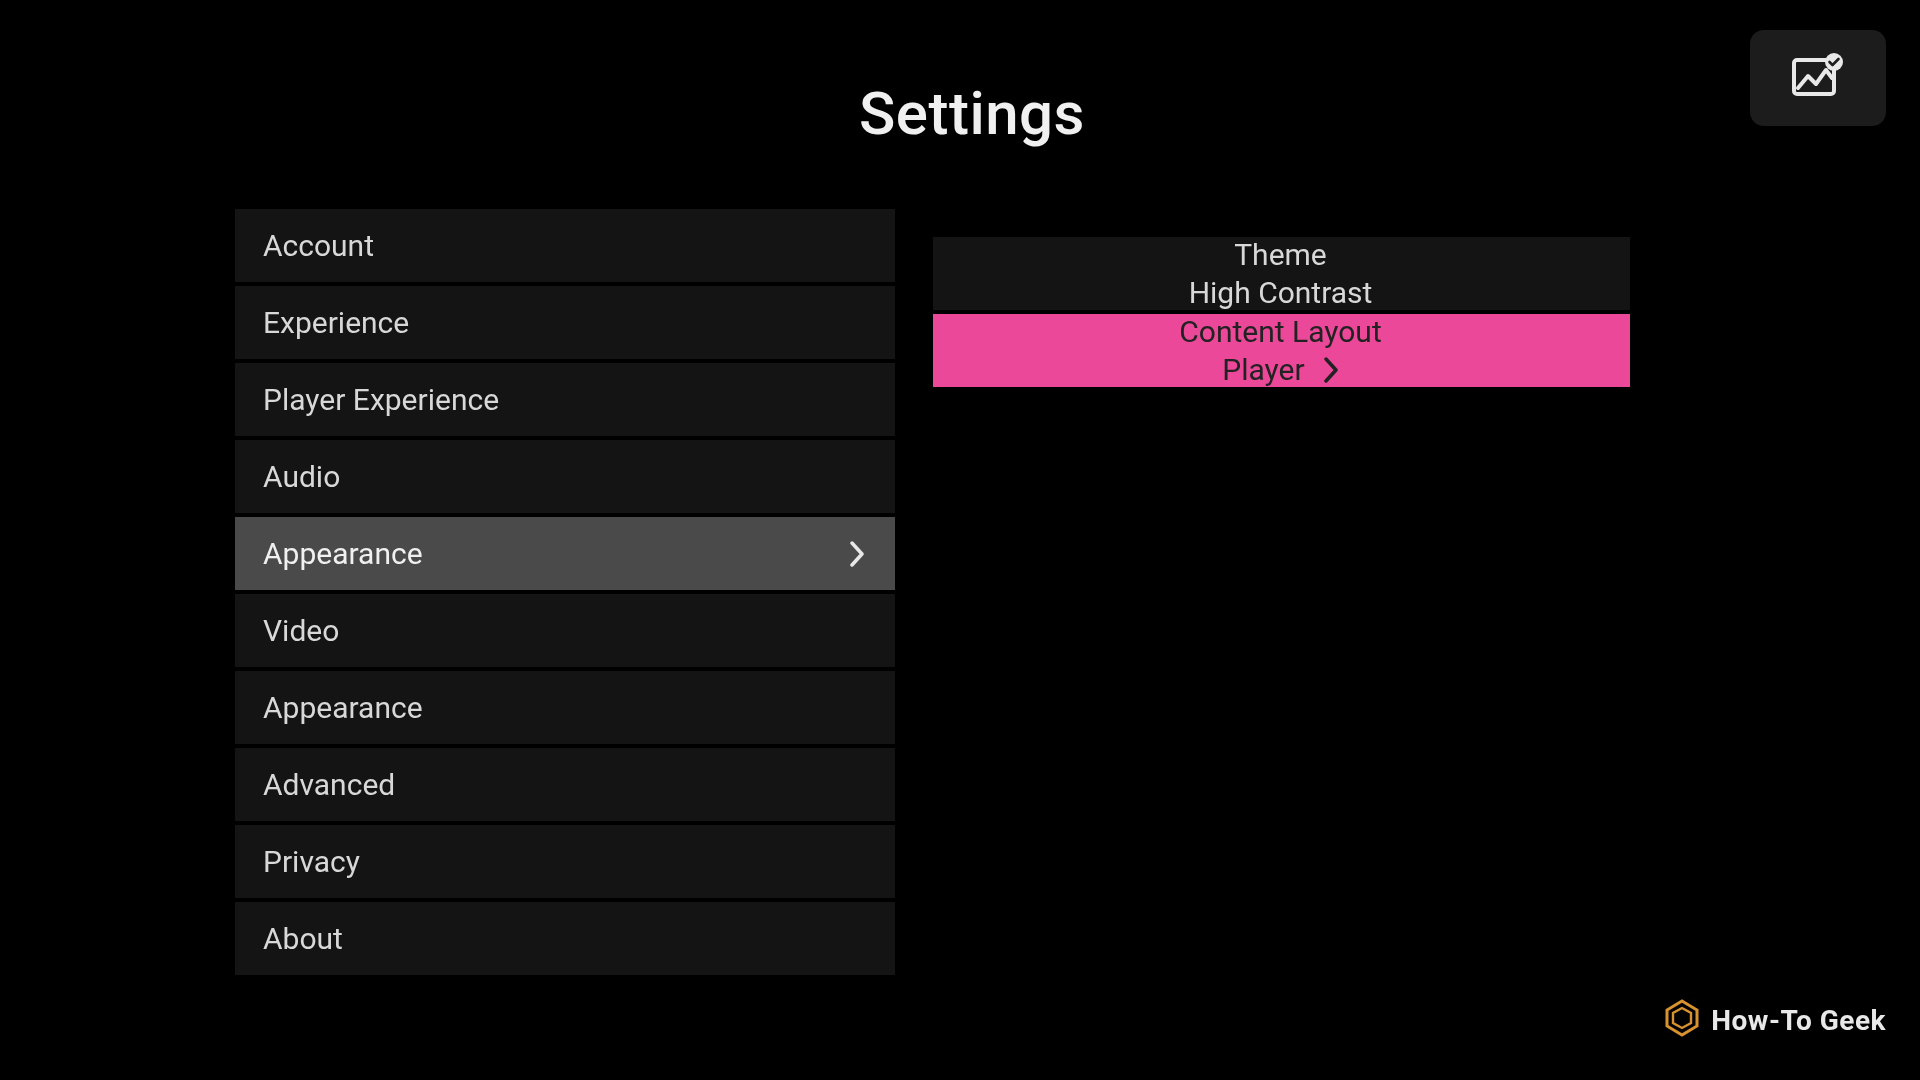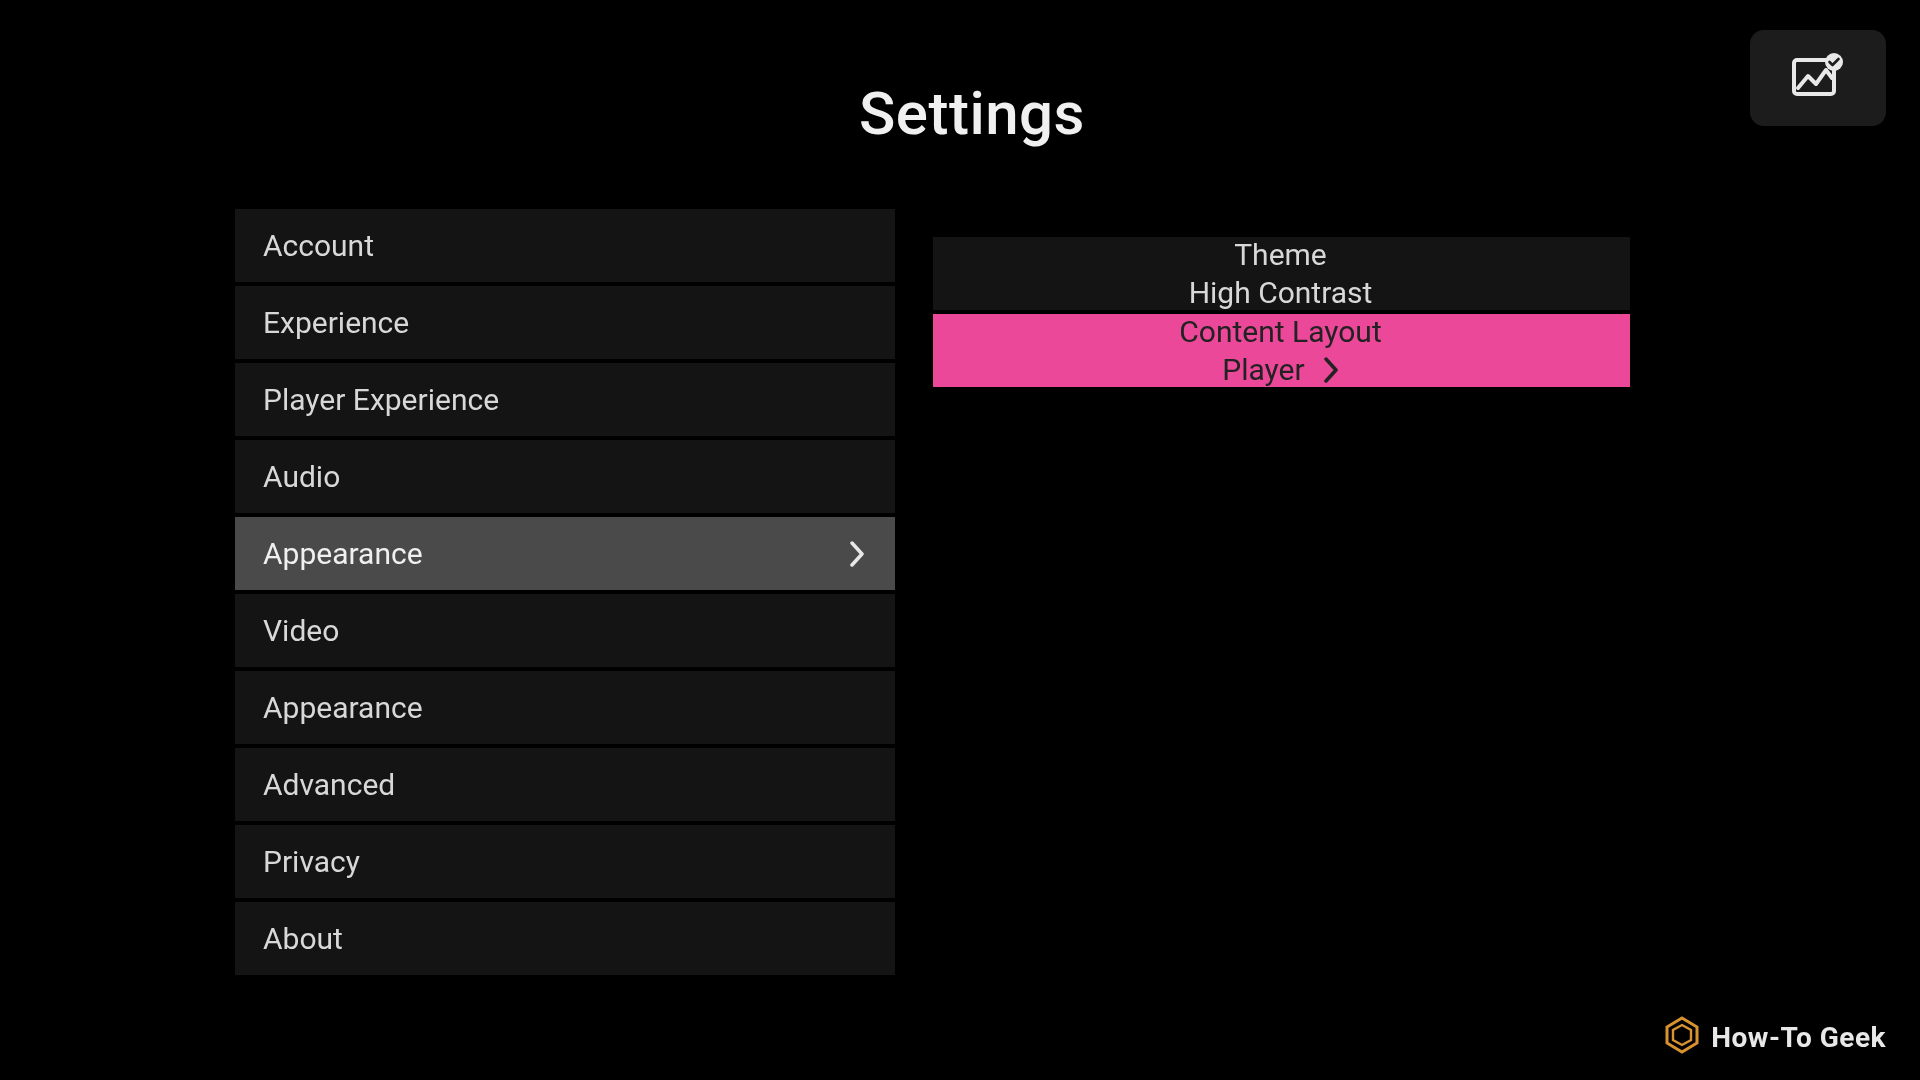--- a/index.html
+++ b/index.html
@@ -100,21 +100,21 @@
       display: flex;
       align-items: center;
       justify-content: center;
     }
     .top-badge svg {
       width: 52px;
       height: 48px;
     }
     .watermark {
       position: absolute;
-      bottom: 22px;
+      bottom: 39px;
       right: 34px;
       display: flex;
       align-items: center;
       gap: 10px;
       color: #e8e8e8;
     }
     .watermark-text {
       font-size: 28px;
       font-weight: 700;
       letter-spacing: 0.5px;

